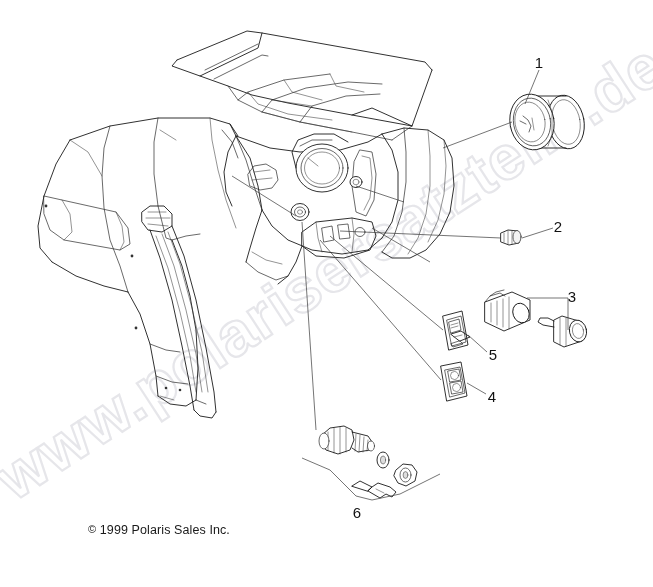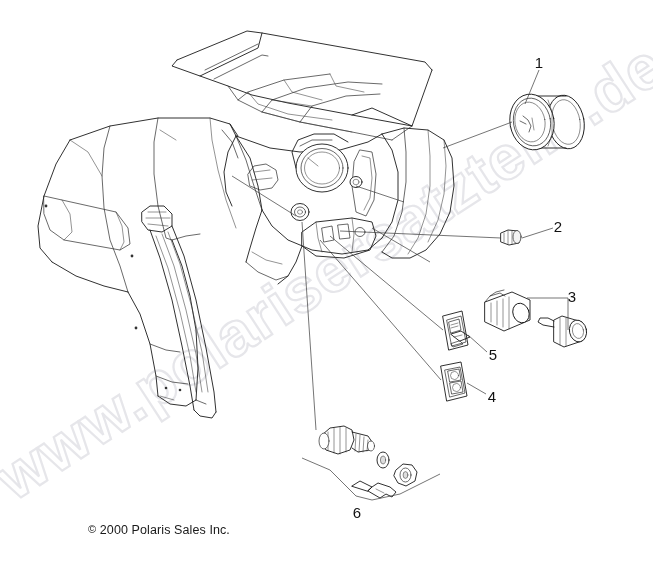--- a/index.html
+++ b/index.html
@@ -293,16 +293,16 @@
       <text class="num" x="558" y="232" text-anchor="middle">2</text>
       <text class="num" x="572" y="302" text-anchor="middle">3</text>
       <text class="num" x="492" y="402" text-anchor="middle">4</text>
       <text class="num" x="493" y="360" text-anchor="middle">5</text>
       <text class="num" x="357" y="518" text-anchor="middle">6</text>
     </g>
   </svg>
 
   <div class="copyright">
     <span class="c-sym">©</span>
-    <span>2000 Polaris Sales Inc.</span>
+    <span>1999 Polaris Sales Inc.</span>
   </div>
 
 </div>
 
 </body></html>

